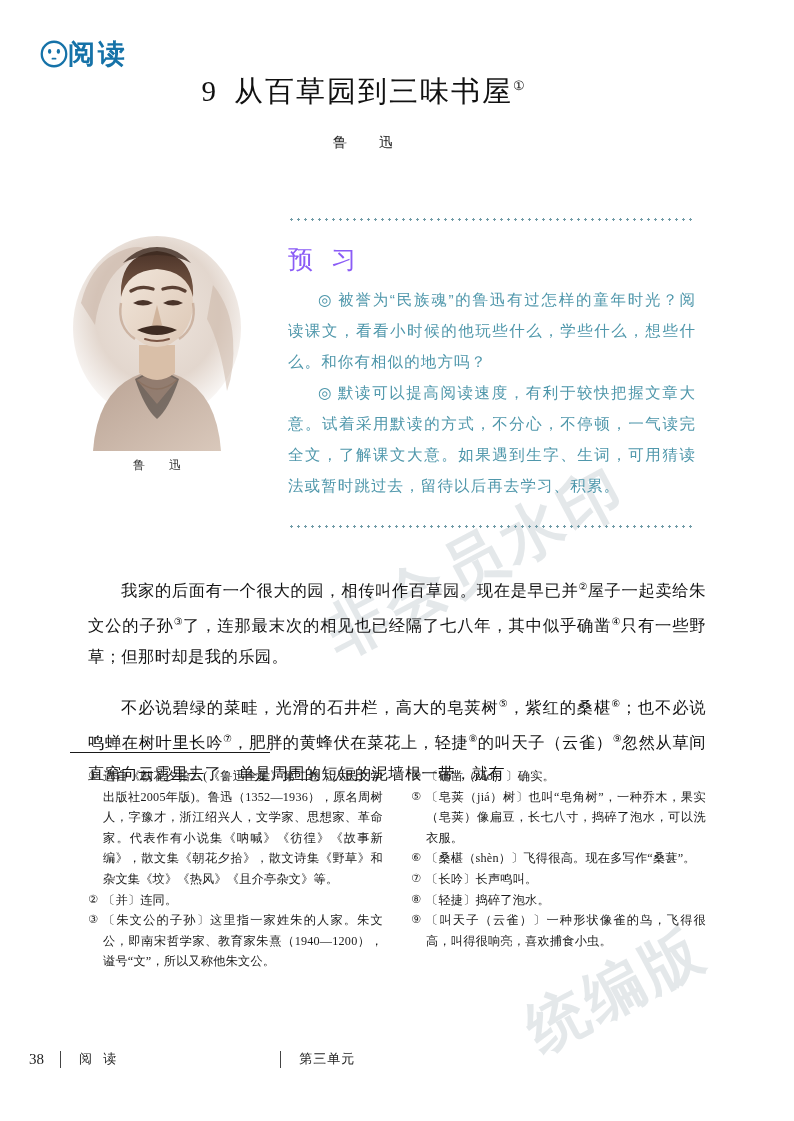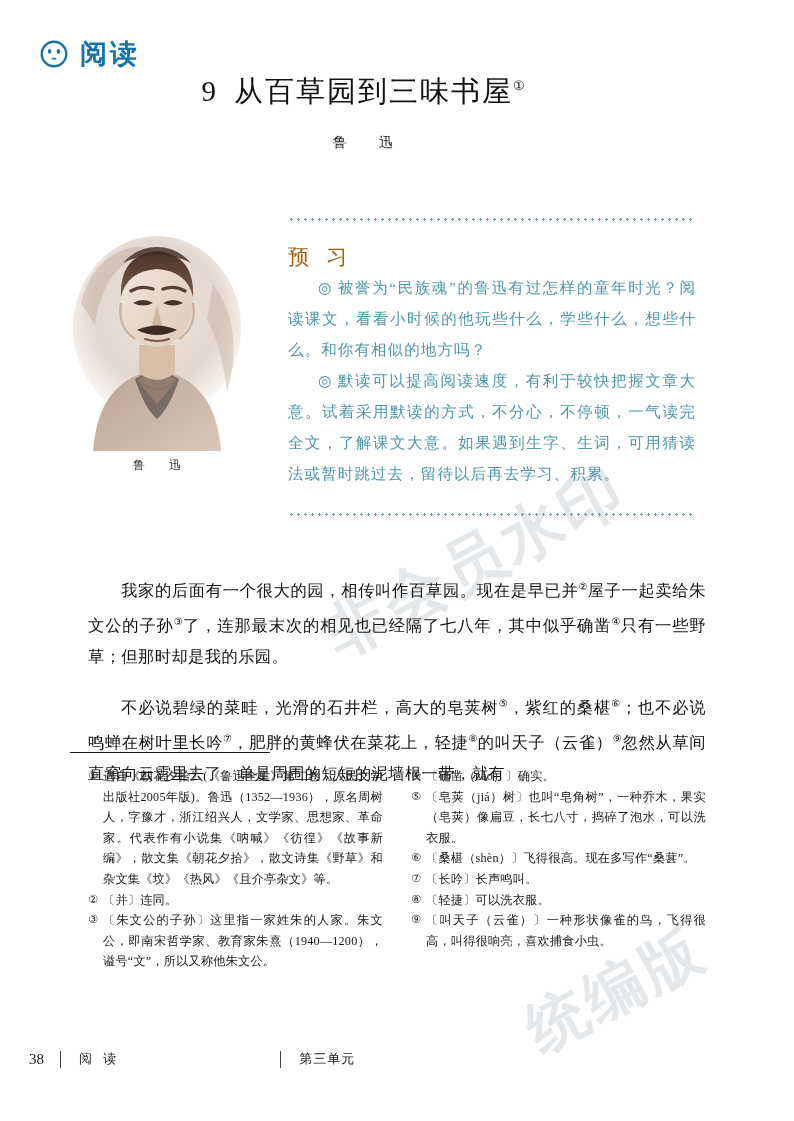--- a/index.html
+++ b/index.html
@@ -46,21 +46,21 @@
     transform: rotate(-28deg);
     letter-spacing: 4px;
   }
 
   
   .header {
     position: absolute;
     left: 40px; top: 36px;
     display: flex;
     align-items: center;
-    gap: 12px;
+    gap: 0;
     z-index: 3;
   }
   .smiley {
     width: 28px; height: 28px;
     display: block;
   }
   .header-label {
     font-family: "Liberation Serif", serif;
     font-size: 27px;
     font-weight: 700;
@@ -133,34 +133,34 @@
     height: 3px;
     background-image: radial-gradient(circle, #6f9aa6 1.1px, rgba(0,0,0,0) 1.3px);
     background-size: 7px 3px;
     background-repeat: repeat-x;
     background-position: 0 center;
   }
   .preview-inner {
     padding: 22px 0 10px 0;
   }
   .preview-heading {
-    font-size: 21px;
-    color: #a16207;
+    font-size: 25px;
+    color: #8b5cf6;
     letter-spacing: 6px;
     font-family: "Liberation Serif", serif;
-    margin-bottom: 1px;
+    margin-bottom: 8px;
   }
   .preview-item {
     font-size: 15.5px;
     line-height: 31px;
     color: #4f97ab;
     text-indent: 30px;
     letter-spacing: 1.1px;
     text-align: justify;
-    font-family: Liberation Serif, serif;
+    font-family: Liberation Sans, sans-serif;
   }
   .preview-item .bullet {
     letter-spacing: 6px;
   }
   .preview-bottomline {
     margin-top: 14px;
   }
 
   
   .body-text {
@@ -404,21 +404,21 @@
         <div class="fn">
           <span class="fn-mark">⑥</span>
           <span class="fn-body">〔桑椹（shèn）〕飞得很高。现在多写作“桑葚”。</span>
         </div>
         <div class="fn">
           <span class="fn-mark">⑦</span>
           <span class="fn-body">〔长吟〕长声鸣叫。</span>
         </div>
         <div class="fn">
           <span class="fn-mark">⑧</span>
-          <span class="fn-body">〔轻捷〕可以洗衣服。</span>
+          <span class="fn-body">〔轻捷〕捣碎了泡水。</span>
         </div>
         <div class="fn">
           <span class="fn-mark">⑨</span>
           <span class="fn-body">〔叫天子（云雀）〕一种形状像雀的鸟，飞得很高，叫得很响亮，喜欢捕食小虫。</span>
         </div>
       </div>
   </div>
 
   <div class="footer">
     <span class="pg-num">38</span>

